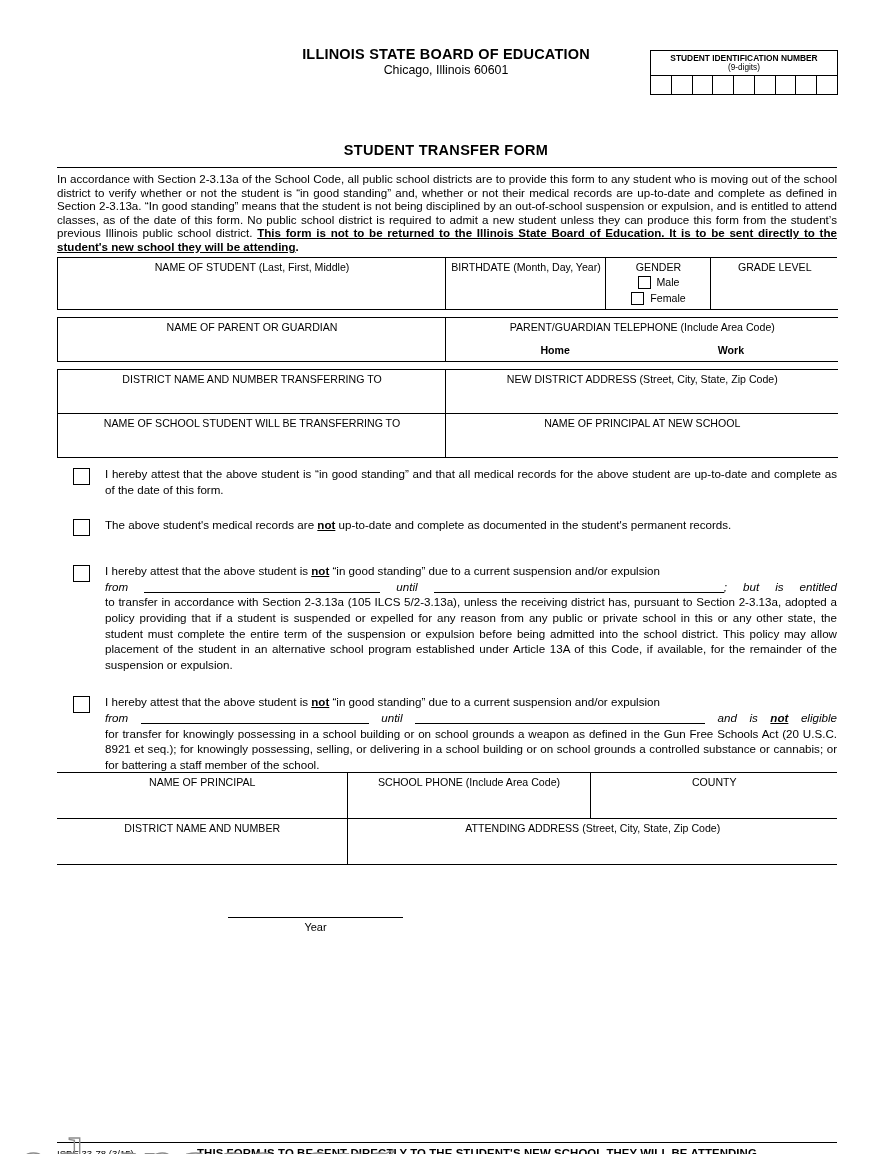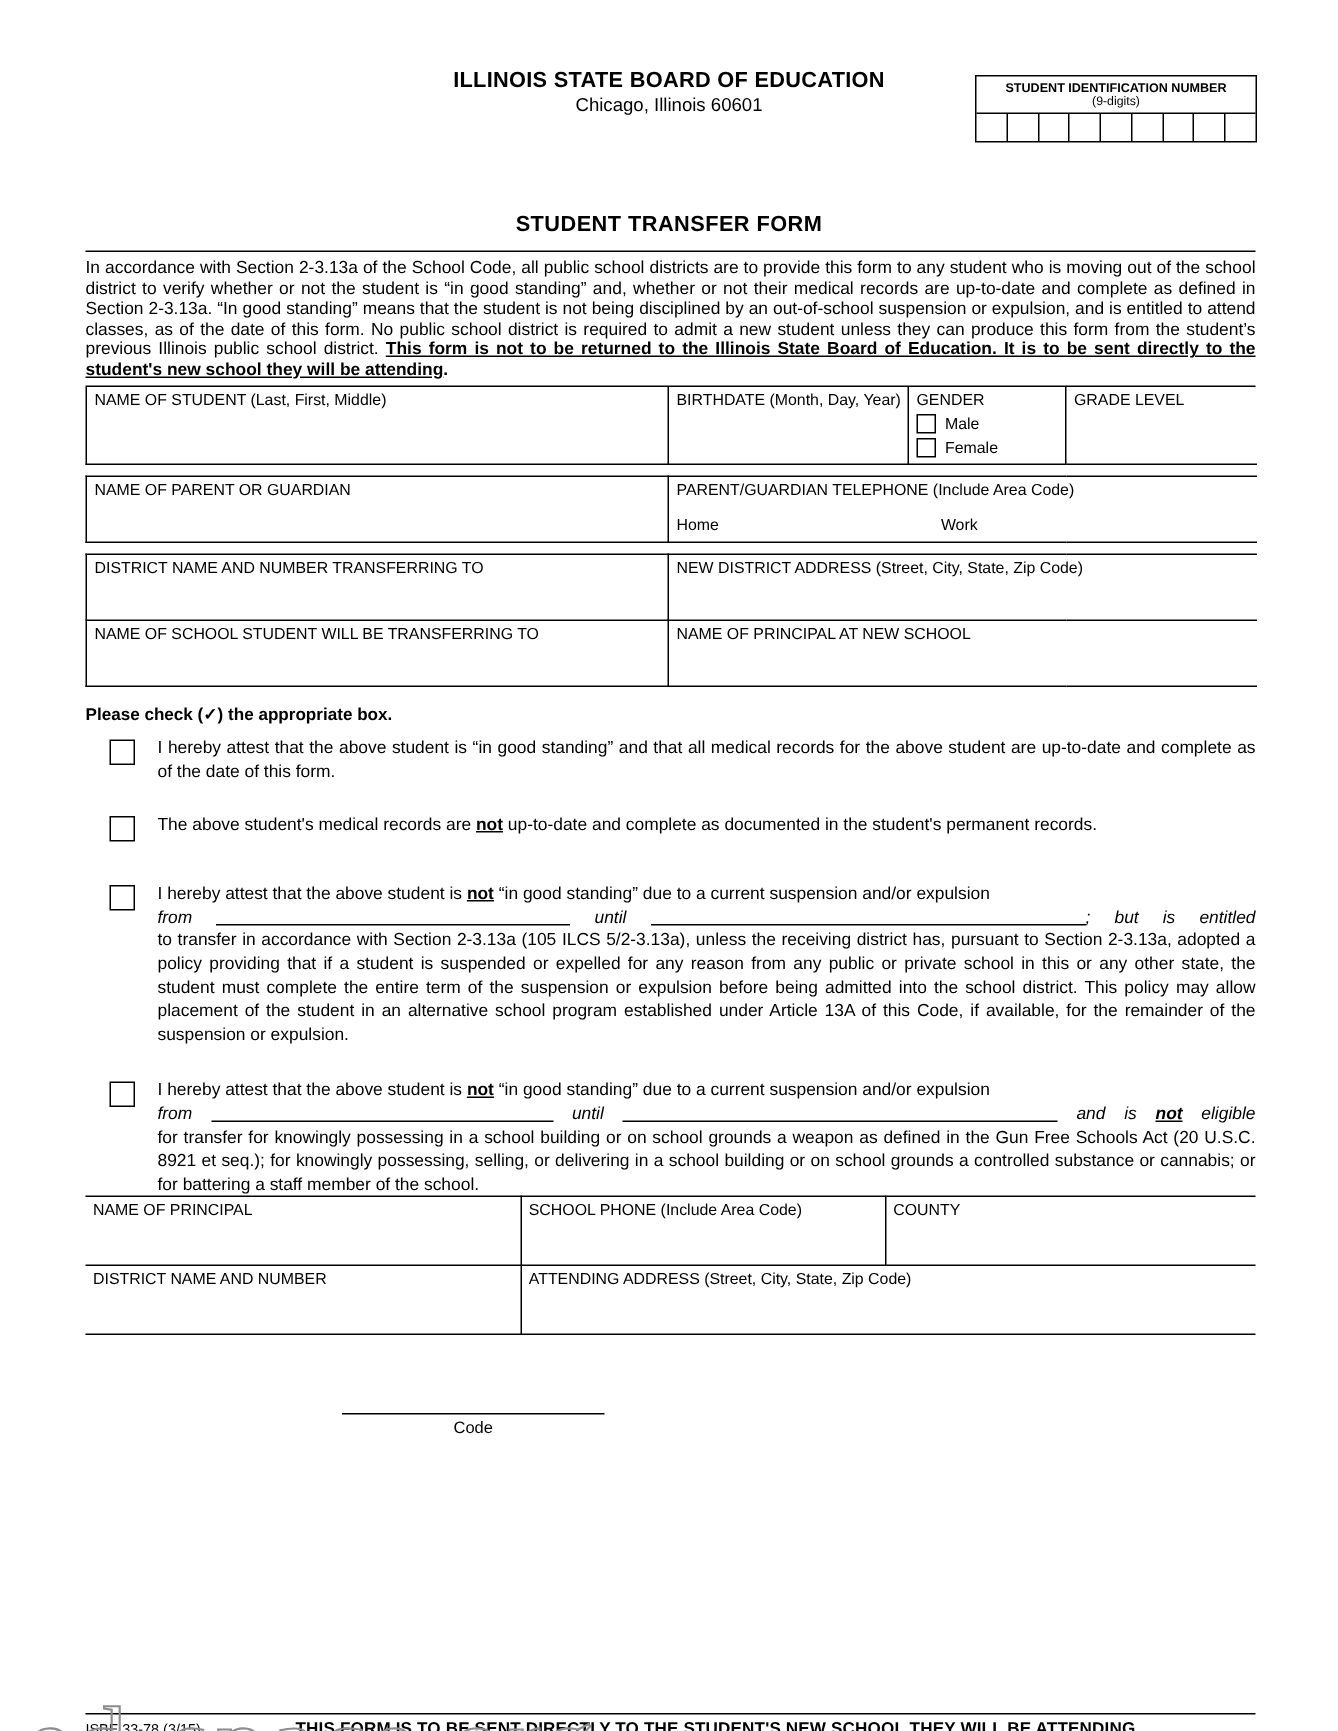--- a/index.html
+++ b/index.html
@@ -99,41 +99,42 @@
     border-collapse: collapse;
     width: 780px;
     table-layout: fixed;
   }
   .tbl td {
     border: 1px solid #000;
     vertical-align: top;
     padding: 3px 4px 0 5px;
     font-size: 10.6px;
     line-height: 12.4px;
+    text-align: center;
   }
   .nb-t { border-top: none !important; }
   .nb-l { border-left: none !important; }
   .nb-r { border-right: none !important; }
 
   .gap-row td { border: none !important; height: 8px; padding: 0; }
 
   .fld { font-size: 10.6px; line-height: 12.4px; }
 
   .chk {
     display: inline-block;
     width: 13px;
     height: 13px;
     border: 1px solid #000;
     vertical-align: -3px;
     background: #fff;
   }
   .gender-row { margin-top: 3px; }
   .gender-row .lbl { font-size: 10.6px; margin-left: 6px; }
 
-  .sub-inline { margin-top: 11px; font-size: 10.6px; }
+  .sub-inline { margin-top: 11px; font-size: 10.6px; font-weight: bold; }
   .sub-inline .work { margin-left: 148px; }
 
   
   .please-check {
     margin: 11px 0 0 57px;
     font-size: 11.4px;
     font-weight: bold;
   }
   .cb-list { margin: 8px 0 0 0; }
   .cb-item {
@@ -313,21 +314,20 @@
       <td style="height:44px">
         <span class="fld">NAME OF SCHOOL STUDENT WILL BE TRANSFERRING TO</span>
       </td>
       <td class="nb-r" colspan="3">
         <span class="fld">NAME OF PRINCIPAL AT NEW SCHOOL</span>
       </td>
     </tr>
   </tbody>
     </table>
 
-  <div class="please-check">Please check (✓) the appropriate box.</div>
 
   <div class="cb-list">
 
     <div class="cb-item">
       <span class="cb-box"></span>
       <div class="cb-text">I hereby attest that the above student is “in good standing” and that all medical records for the above student are up-to-date and complete as of the date of this form.</div>
     </div>
 
     <div class="cb-item" style="margin-top:20px">
       <span class="cb-box"></span>
@@ -379,21 +379,21 @@
       <td class="nb-r" colspan="2">
         <span class="fld">ATTENDING ADDRESS (Street, City, State, Zip Code)</span>
       </td>
     </tr>
   </tbody>
     </table>
 
   <div class="sig-zone">
     <div class="sig-unit sig-date">
       <div class="sig-rule"></div>
-      <div class="sig-label">Code</div>
+      <div class="sig-label">Year</div>
     </div>
   </div>
 
   <div class="footer-zone">
     <div class="footer-rule"></div>
     <div class="footer-code">ISBE 33-78 (3/15)</div>
     <div class="footer-note">THIS FORM IS TO BE SENT DIRECTLY TO THE STUDENT'S NEW SCHOOL THEY WILL BE ATTENDING.</div>
   </div>
 
   <div class="watermark">ed-space.org</div>

